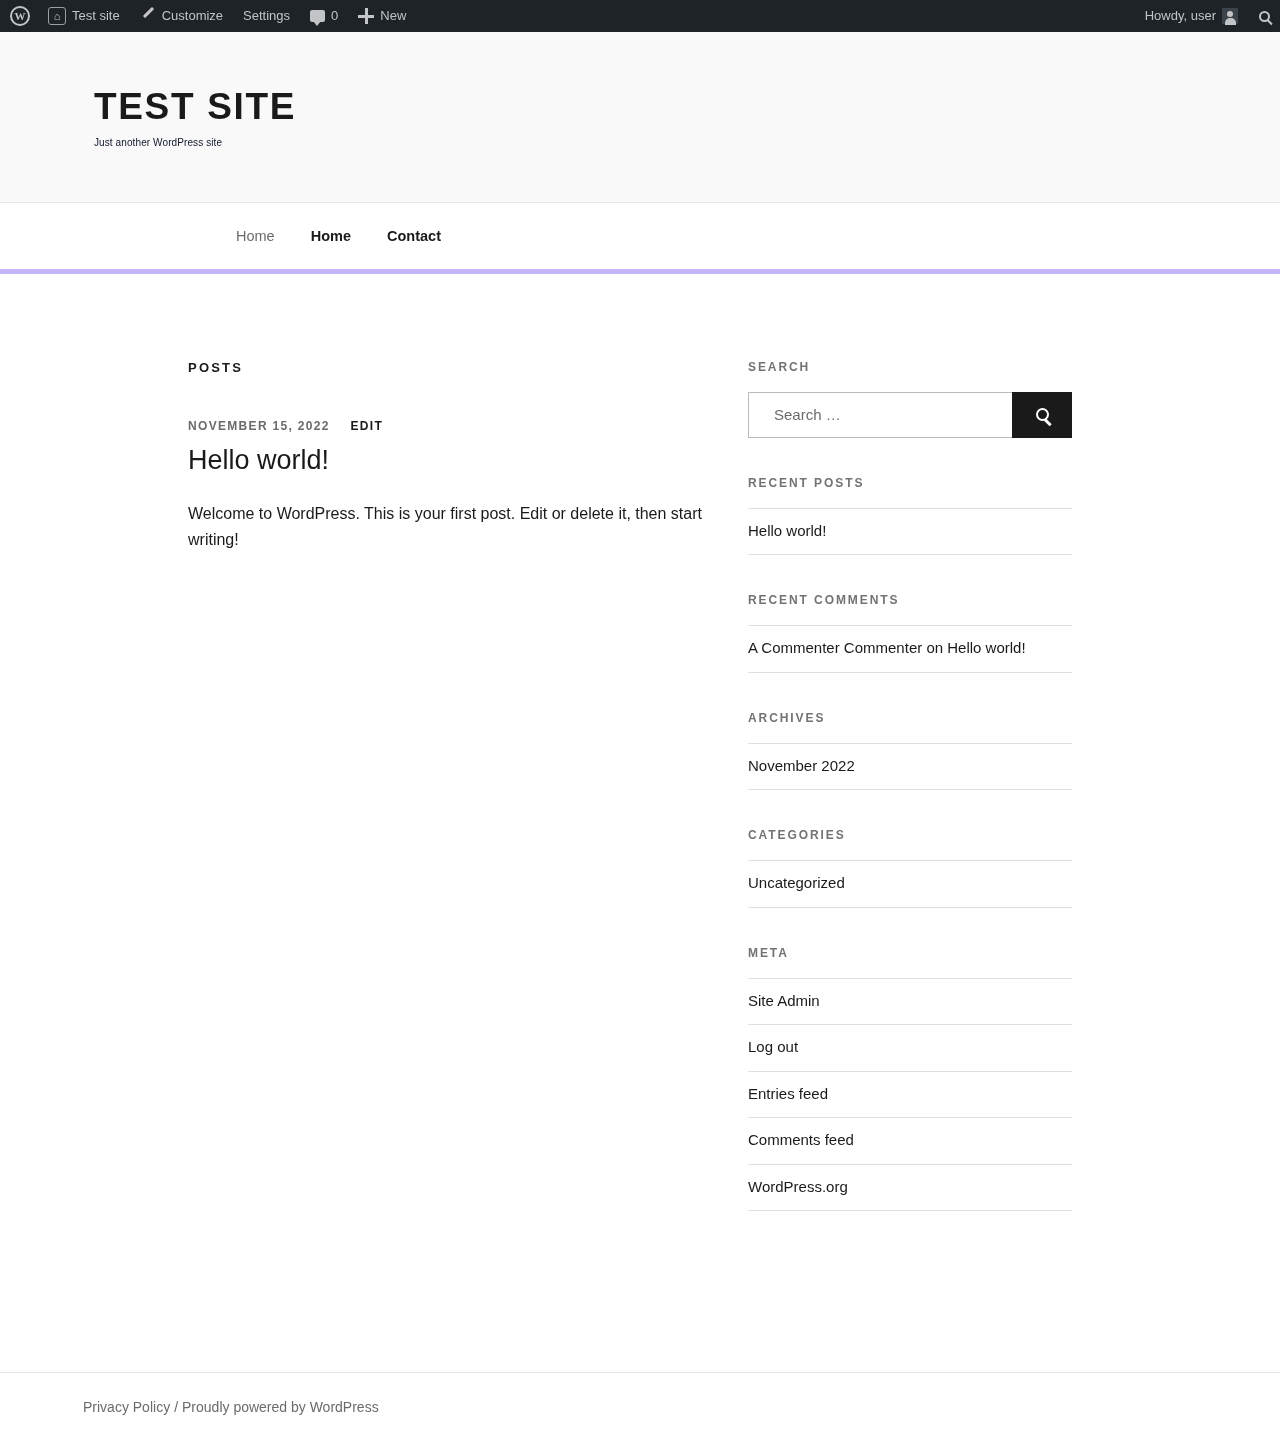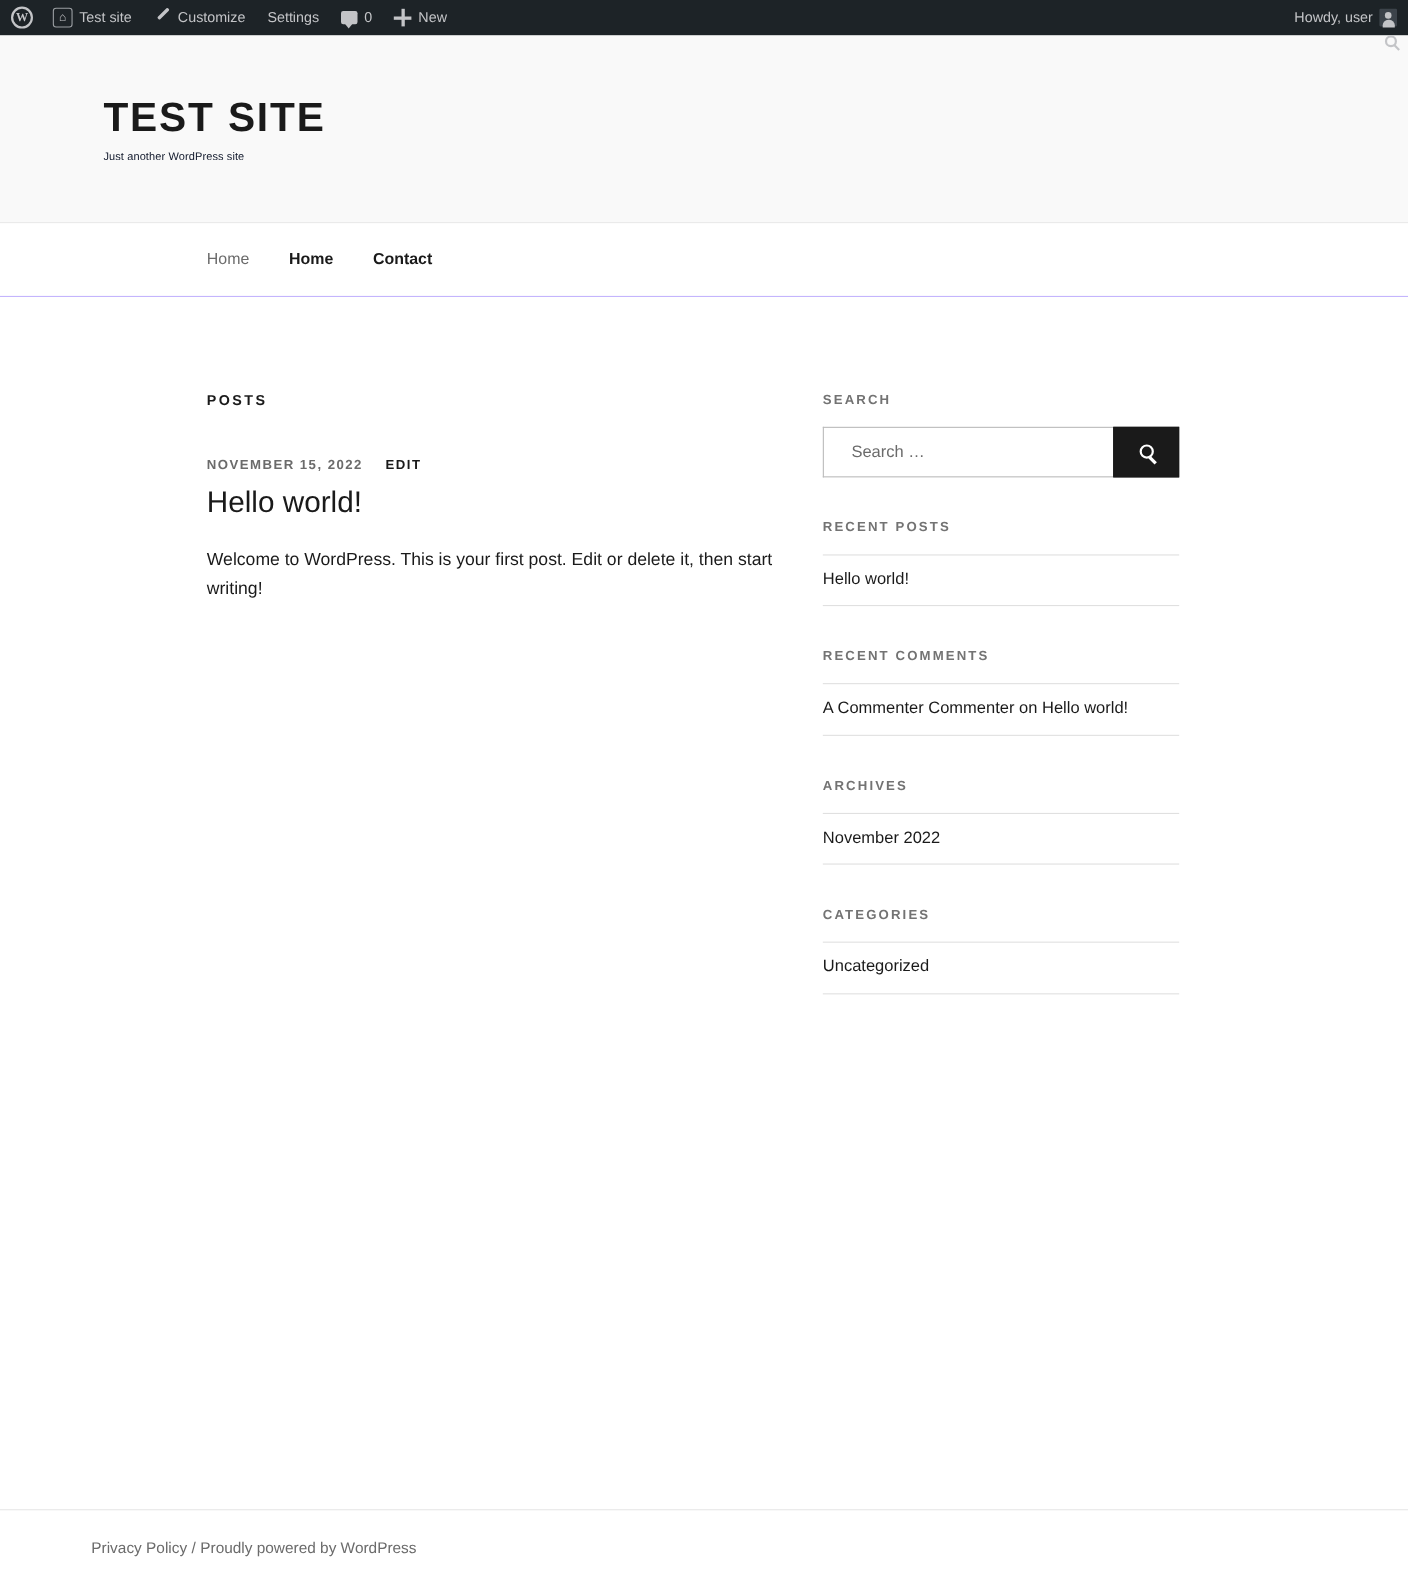--- a/index.html
+++ b/index.html
@@ -18,21 +18,21 @@
     height: 32px;
     background: #1d2327;
     color: #c3c4c7;
     display: flex;
     align-items: center;
     font-size: 13px;
     position: relative;
     z-index: 50;
   }
   .ab-left { display: flex; align-items: center; height: 32px; }
-  .ab-right { margin-left: auto; display: flex; align-items: flex-end; height: 32px; flex-direction: column; }
+  .ab-right { margin-left: auto; display: flex; align-items: flex-end; height: 32px; }
   .ab-item {
     display: flex; align-items: center; gap: 6px;
     height: 32px; padding: 0 10px;
     color: #c3c4c7; white-space: nowrap;
     font-size: 13px;
   }
   .ab-item .ab-label { line-height: 32px; }
   .wp-logo-wrap { padding: 0 8px 0 10px; display:flex; align-items:center; }
   .wp-logo {
     width: 20px; height: 20px; border-radius: 50%;
@@ -123,22 +123,23 @@
   }
   .site-desc {
     margin: 9px 0 0;
     font-size: 10px;
     color: #0f172a;
     letter-spacing: 0.01em;
   }
 
   
   .site-nav {
-    border-bottom: 1px solid #c4b5fd;
+    border-bottom: 5px solid #c4b5fd;
     background: #fff;
+    padding-left: 48px;
   }
   .nav-list {
     list-style: none; margin: 0; padding: 0;
     display: flex; align-items: center;
     height: 66px;
     margin-left: 188px;
   }
   .nav-list li { margin-right: 36px; }
   .nav-link {
     font-size: 14.5px;
@@ -372,20 +373,40 @@
 
     <section class="widget">
       <h2 class="widget-title">CATEGORIES</h2>
       <ul class="widget-list">
         <li>
           <a href="#">Uncategorized</a>
         </li>
       </ul>
     </section>
 
+    <section class="widget">
+      <h2 class="widget-title">META</h2>
+      <ul class="widget-list">
+        <li>
+          <a href="#">Site Admin</a>
+        </li>
+        <li>
+          <a href="#">Log out</a>
+        </li>
+        <li>
+          <a href="#">Entries feed</a>
+        </li>
+        <li>
+          <a href="#">Comments feed</a>
+        </li>
+        <li>
+          <a href="#">WordPress.org</a>
+        </li>
+      </ul>
+    </section>
 
   </aside>
 </div>
 
 <footer class="site-footer">
   <div class="footer-inner">
     <a href="#">Privacy Policy</a><span class="footer-sep">/</span><a href="#">Proudly powered by WordPress</a>
   </div>
 </footer>
 

